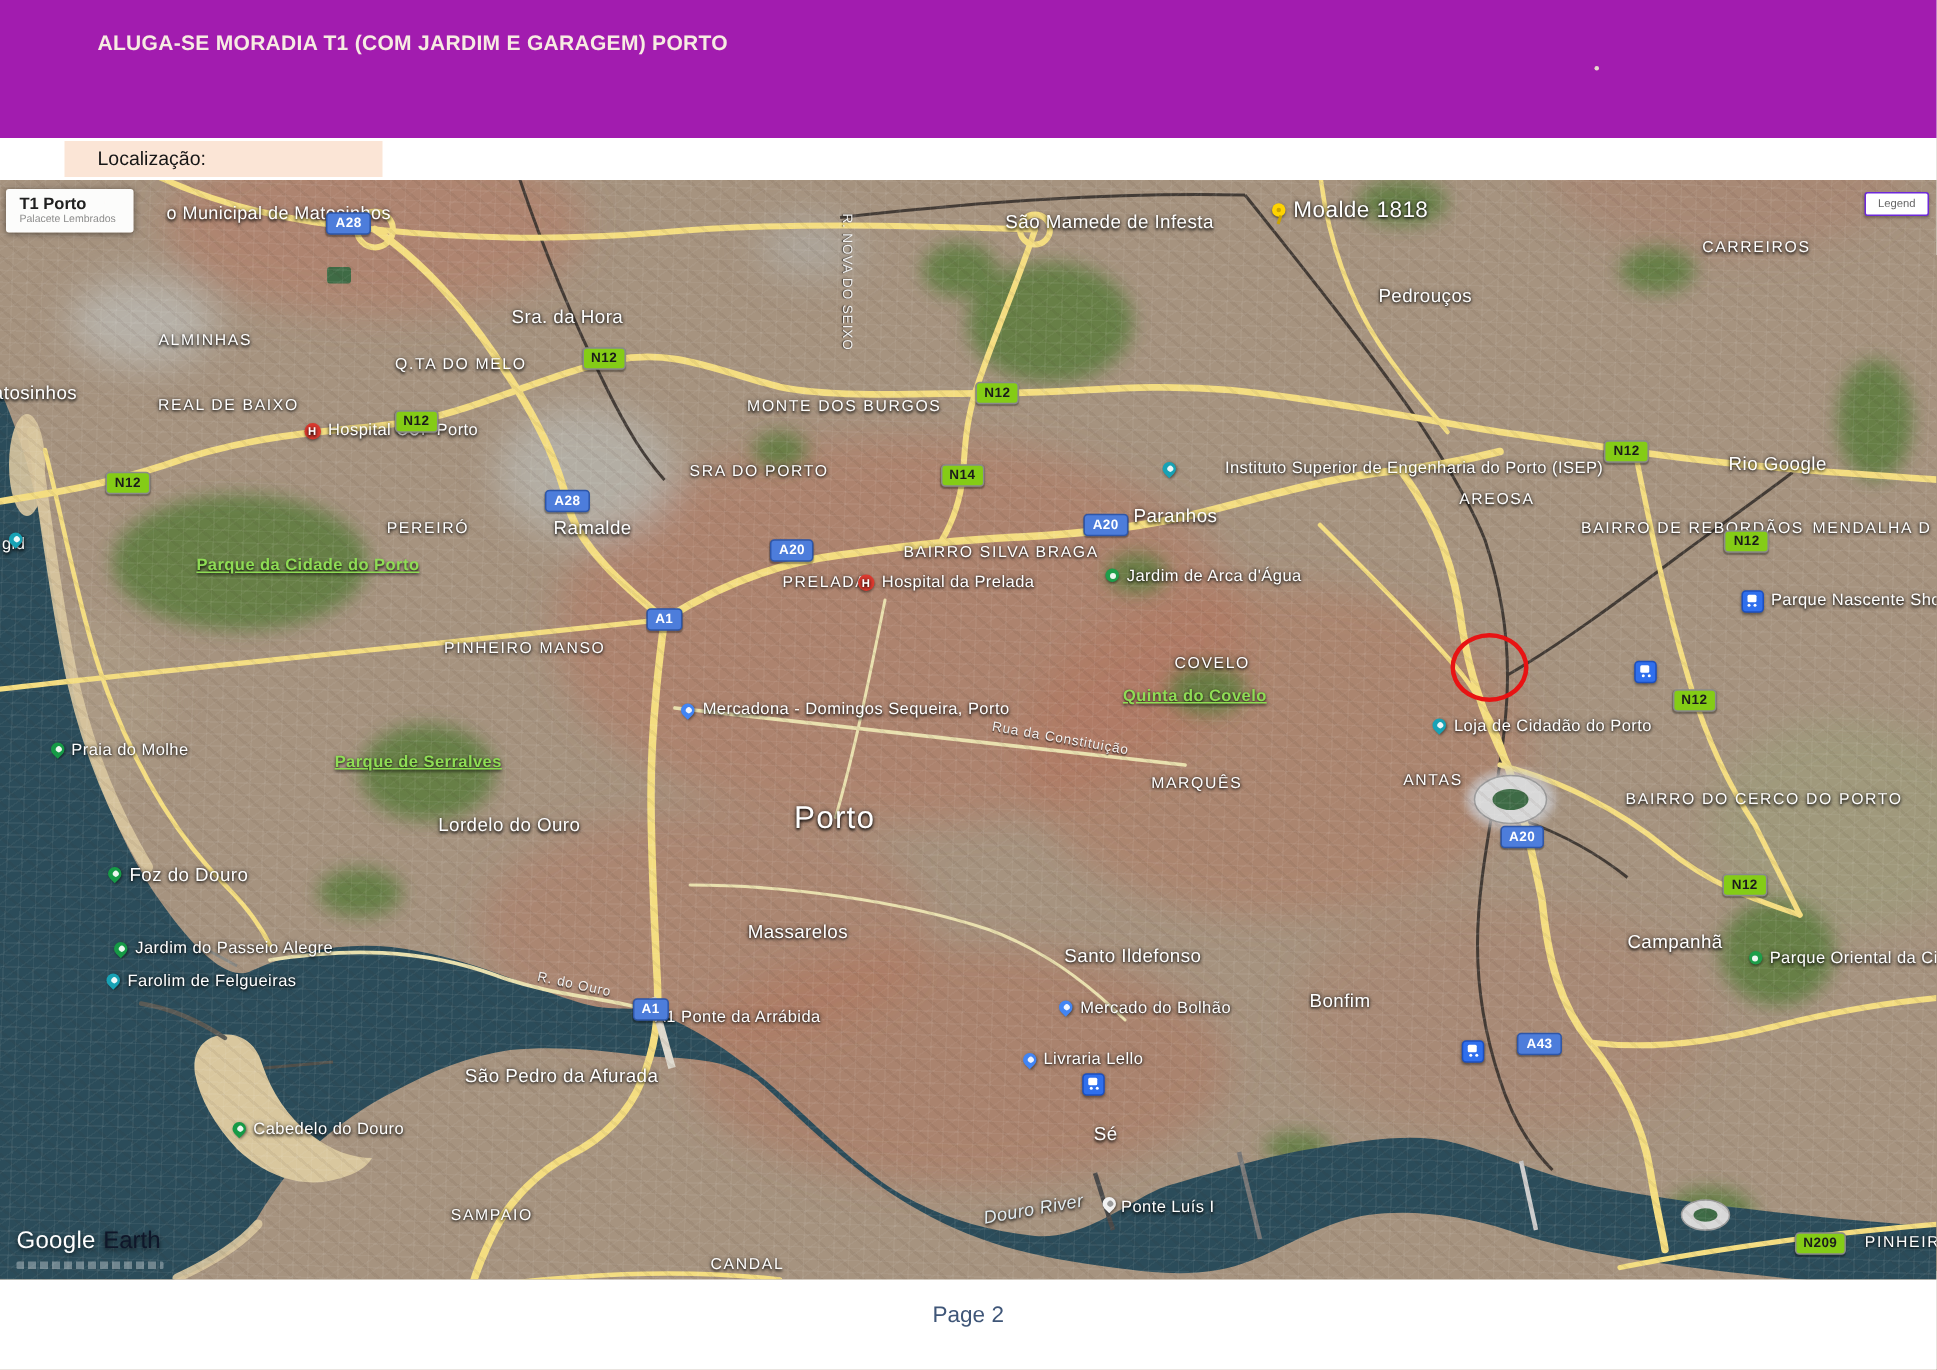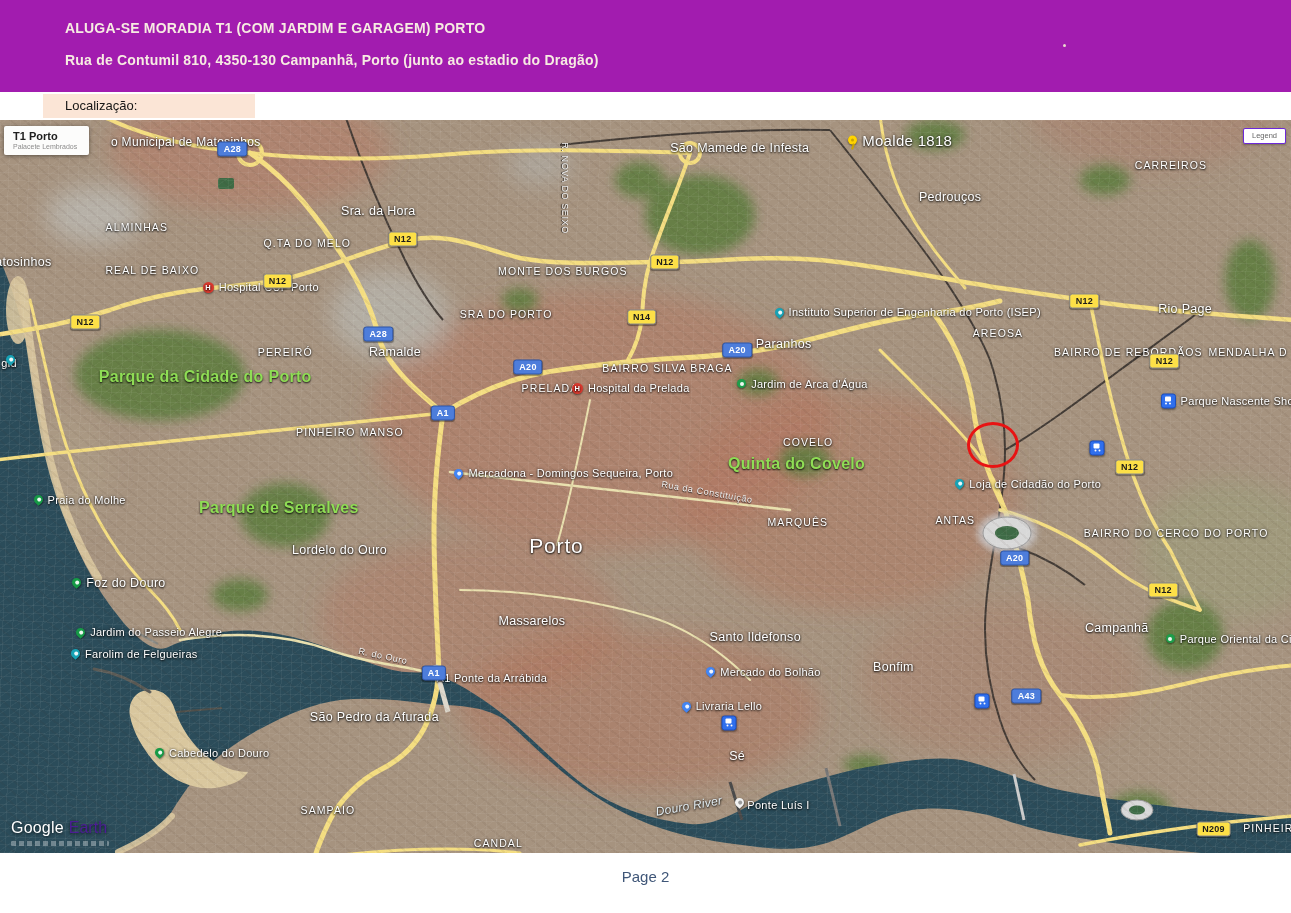--- a/index.html
+++ b/index.html
@@ -23,21 +23,21 @@
     repeating-linear-gradient(40deg, rgba(60,40,30,.06)    0 2px, transparent 2px 9px),
     repeating-linear-gradient(-35deg,rgba(255,255,255,.04) 0 1px, transparent 1px 7px);}
 
   
   .lbl{position:absolute;display:inline-flex;align-items:center;color:#fff;white-space:nowrap;
        text-shadow:0 1px 2px rgba(0,0,0,.9),0 0 3px rgba(0,0,0,.65);letter-spacing:.3px;}
   .lbl.district{font-size:10.5px;letter-spacing:1.1px;}
   .lbl.locality{font-size:12.5px;}
   .lbl.big{font-size:21px;letter-spacing:.8px;justify-content:flex-end;}
   .lbl.poi{font-size:11px;}
-  .lbl.park{font-size:16px;color:#8fdd55;font-weight:bold;text-shadow:0 1px 2px rgba(0,0,0,.95);}
+  .lbl.park{font-size:11px;color:#8fdd55;font-weight:bold;text-shadow:0 1px 2px rgba(0,0,0,.95);text-decoration:underline;}
   .lbl.street{font-size:9px;color:#f2f2f2;letter-spacing:.6px;text-shadow:0 1px 1px rgba(0,0,0,.8);}
   .lbl.water{font-size:12px;font-style:italic;color:#e2ecf1;}
 
   
   .pin{display:inline-block;width:9px;height:9px;border-radius:50% 50% 50% 0;transform:rotate(-45deg);
        margin-right:5px;position:relative;box-shadow:0 1px 2px rgba(0,0,0,.5);flex:none;}
   .pin::after{content:'';position:absolute;inset:2.5px;background:rgba(255,255,255,.92);border-radius:50%;}
   .pin.green{background:#169a46;}
   .pin.teal{background:#17a2b5;}
   .pin.blue{background:#4285f4;}
@@ -58,43 +58,42 @@
            border-radius:3px;transform:translate(-50%,-50%);box-shadow:0 1px 2px rgba(0,0,0,.4);flex:none;}
   .transit::before{content:'';position:absolute;left:3px;top:2.5px;width:6px;height:4.5px;background:#fff;border-radius:1px;}
   .transit::after{content:'';position:absolute;left:3.5px;top:8.5px;width:2px;height:2px;border-radius:50%;background:#fff;box-shadow:4px 0 0 #fff;}
   .transit.inline{position:relative;display:inline-block;transform:none;margin-right:5px;}
 
   
   .shield{position:absolute;transform:translate(-50%,-50%);font-size:9px;font-weight:bold;
           font-family:"Liberation Sans",sans-serif;padding:1px 5px 2px 5px;border-radius:3px;
           letter-spacing:.3px;box-shadow:0 1px 1px rgba(0,0,0,.35);white-space:nowrap;}
   .shield.m{background:#4d7ddb;color:#fff;border:1px solid #2e56a8;}
-  .shield.n{background:#fde047;color:#1b1b1b;border:1px solid #8a8a8a;}
+  .shield.n{background:#84cc16;color:#1b1b1b;border:1px solid #8a8a8a;}
 
   
   .card{position:absolute;left:4px;top:6px;background:rgba(255,255,255,.97);border-radius:2px;
         box-shadow:0 1px 4px rgba(0,0,0,.45);padding:4px 12px 5px 9px;}
   .card .ct{font-size:11px;font-weight:bold;color:#202020;}
   .card .cs{font-size:7px;color:#8d8d8d;margin-top:1px;}
   .legendbtn{position:absolute;right:5px;top:8px;background:#fff;color:#666;font-size:7.5px;
         padding:2px 8px 3px 8px;border:1px solid #6d28d9;border-radius:2px;box-shadow:0 1px 2px rgba(0,0,0,.3);}
   .credit{position:absolute;left:11px;bottom:16px;font-size:16px;color:#fff;text-shadow:0 1px 3px rgba(0,0,0,.7);}
   .credit .cb{font-weight:normal;letter-spacing:.2px;}
-  .credit .cp{font-weight:300;color:#4c1d95;margin-left:5px;}
+  .credit .cp{font-weight:300;color:#0f172a;margin-left:5px;}
   .attr{position:absolute;left:11px;bottom:7px;width:98px;height:5px;border-radius:1px;opacity:.5;
         background:repeating-linear-gradient(90deg,rgba(255,255,255,.65) 0 5px,transparent 5px 8px);}
   .redcircle{position:absolute;border:3px solid #e81313;border-radius:50%;transform:translate(-50%,-50%);
         background:transparent;}
 </style>
 </head>
 <body>
 
 <div class="banner">
   <div class="t1">ALUGA-SE MORADIA T1 (COM JARDIM E GARAGEM) PORTO</div>
-  <div class="t2">Rua de Contumil 810, 4350-130 Campanhã, Porto (junto ao estadio do Dragão)</div>
   <div class="bdot"></div>
 </div>
 
 <div class="locbar">
   <span>Localização:</span>
 </div>
 
 <div class="map">
 
   <svg width="1291" height="733" viewBox="0 0 1291 733">
@@ -256,30 +255,30 @@
         <span class="pin pushpin"></span>
         <span>Moalde 1818</span>
       </div>
       <div class="lbl locality" style="left: 73.6%; top: 10.5%; transform: translate(-50%, -50%);">
         <span>Pedrouços</span>
       </div>
       <div class="lbl district" style="left: 90.7%; top: 6.1%; transform: translate(-50%, -50%);">
         <span>CARREIROS</span>
       </div>
       <div class="lbl locality" style="left: 91.8%; top: 25.8%; transform: translate(-50%, -50%);">
-        <span>Rio Page</span>
+        <span>Rio Google</span>
       </div>
       <div class="lbl district" style="left: 77.3%; top: 29%; transform: translate(-50%, -50%);">
         <span>AREOSA</span>
       </div>
       <div class="lbl poi" style="left: 15.7%; top: 22.8%; transform: translate(0px, -50%);">
         <span class="pin red-h">H</span>
         <span>Hospital CUF Porto</span>
       </div>
-      <div class="lbl poi" style="left: 60%; top: 26.2%; transform: translate(0px, -50%);">
+      <div class="lbl poi" style="left: 60%; top: 26.2%; transform: translate(0px, -50%); gap: 28px;">
         <span class="pin teal"></span>
         <span>Instituto Superior de Engenharia do Porto (ISEP)</span>
       </div>
       <div class="lbl district" style="left: 39.2%; top: 26.4%; transform: translate(-50%, -50%);">
         <span>SRA DO PORTO</span>
       </div>
       <div class="lbl district" style="left: 22.1%; top: 31.6%; transform: translate(-50%, -50%);">
         <span>PEREIRÓ</span>
       </div>
       <div class="lbl locality" style="left: 30.6%; top: 31.7%; transform: translate(-50%, -50%);">

